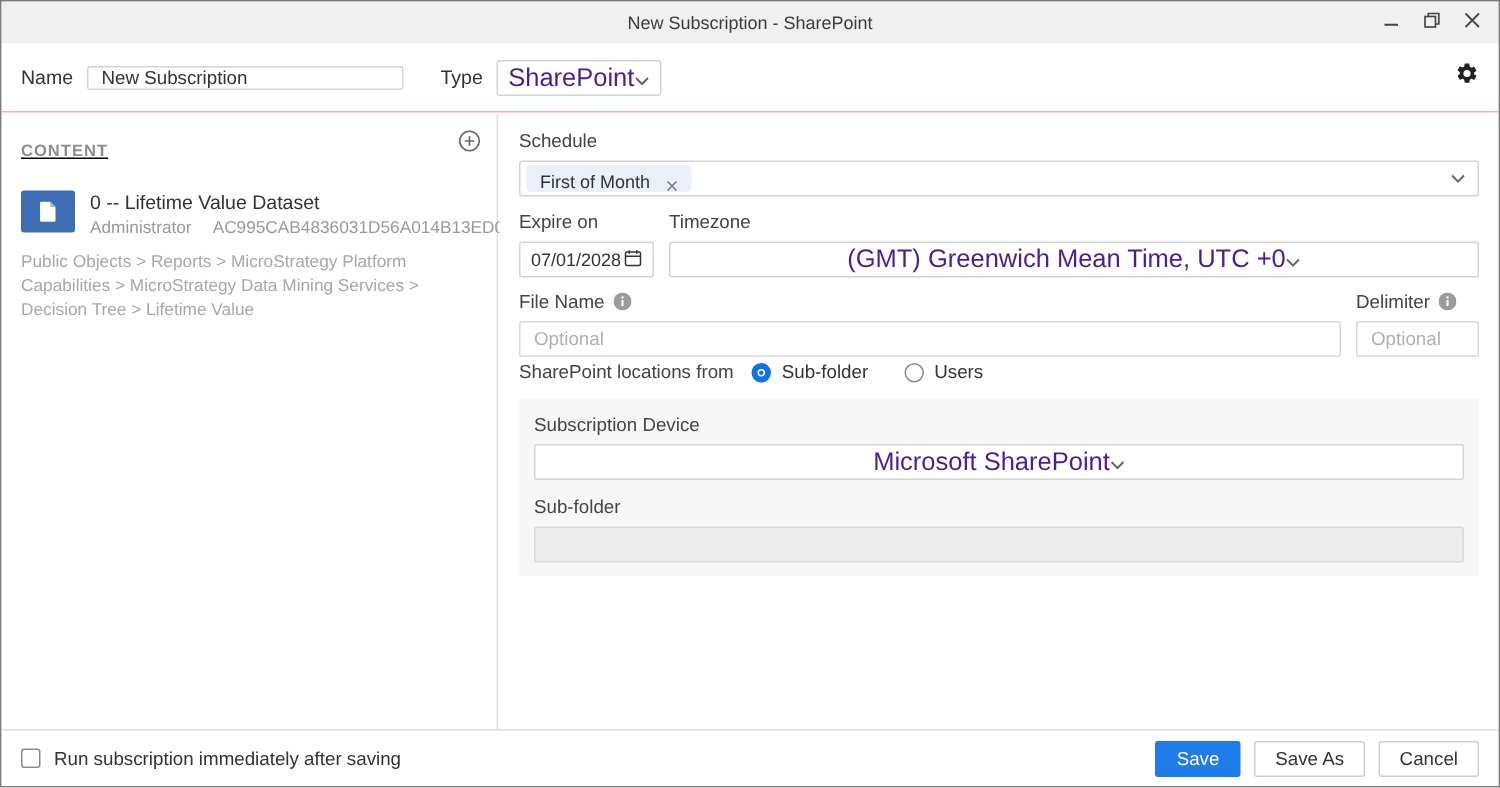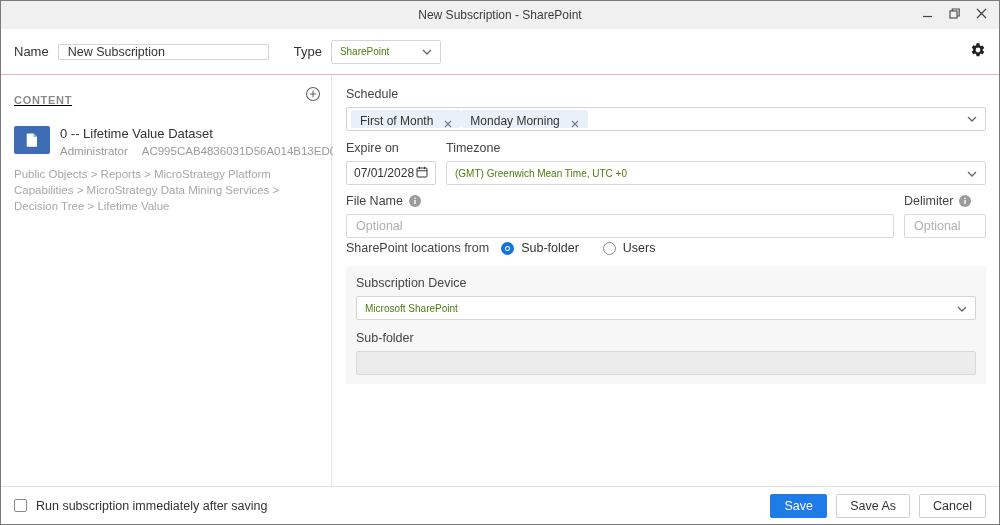--- a/index.html
+++ b/index.html
@@ -27,22 +27,22 @@
     display:flex; align-items:center; padding:0 13px;
   }
   .fld-label { font-size:13px; color:#333; }
   .name-input {
     width:211px; height:16px; margin-left:9px; border:1px solid #d4d4d4; border-radius:2px;
     font-size:12.5px; color:#333; padding:0 9px; outline:none; font-family:inherit;
   }
   .type-label { margin-left:25px; }
   .select {
     border:1px solid #d4d4d4; border-radius:2px; background:#fff;
-    display:flex; align-items:center; justify-content:space-between;
-    font-size:10px; color:#4d7c0f; padding:0 8px; height:24px;
+    display:flex; align-items:center; justify-content:center;
+    font-size:17px; color:#4c1d95; padding:0 8px; height:24px;
   }
   .type-select { width:110px; margin-left:9px; }
   .gear-wrap { margin-left:auto; display:flex; align-items:center; }
 
   
   .left-panel {
     position:absolute; top:75px; left:0; width:331px; bottom:38px;
     border-right:1px solid #e3e3e3; background:#fff;
   }
   .content-header { display:flex; align-items:flex-end; justify-content:space-between; padding:10px 10px 0 13px;text-decoration:underline; }
@@ -210,28 +210,20 @@
     <div class="sec-label">Schedule</div>
     <div class="schedule-box">
       <div class="tag">
         <span>First of Month</span>
         <span class="tag-x">
           <svg width="8" height="8" viewBox="0 0 8 8">
               <path d="M1 1l6 6M7 1L1 7" stroke="#7a7a7a" stroke-width="1.1"></path>
             </svg>
         </span>
       </div>
-      <div class="tag">
-        <span>Monday Morning</span>
-        <span class="tag-x">
-          <svg width="8" height="8" viewBox="0 0 8 8">
-              <path d="M1 1l6 6M7 1L1 7" stroke="#7a7a7a" stroke-width="1.1"></path>
-            </svg>
-        </span>
-      </div>
       <span class="box-chevron">
         <svg width="10" height="6" viewBox="0 0 10 6" fill="none">
             <path d="M1 1l4 4 4-4" stroke="#666" stroke-width="1.3"></path>
           </svg>
       </span>
     </div>
 
     <div class="form-row">
       <div class="col">
         <div class="sec-label">Expire on</div>

